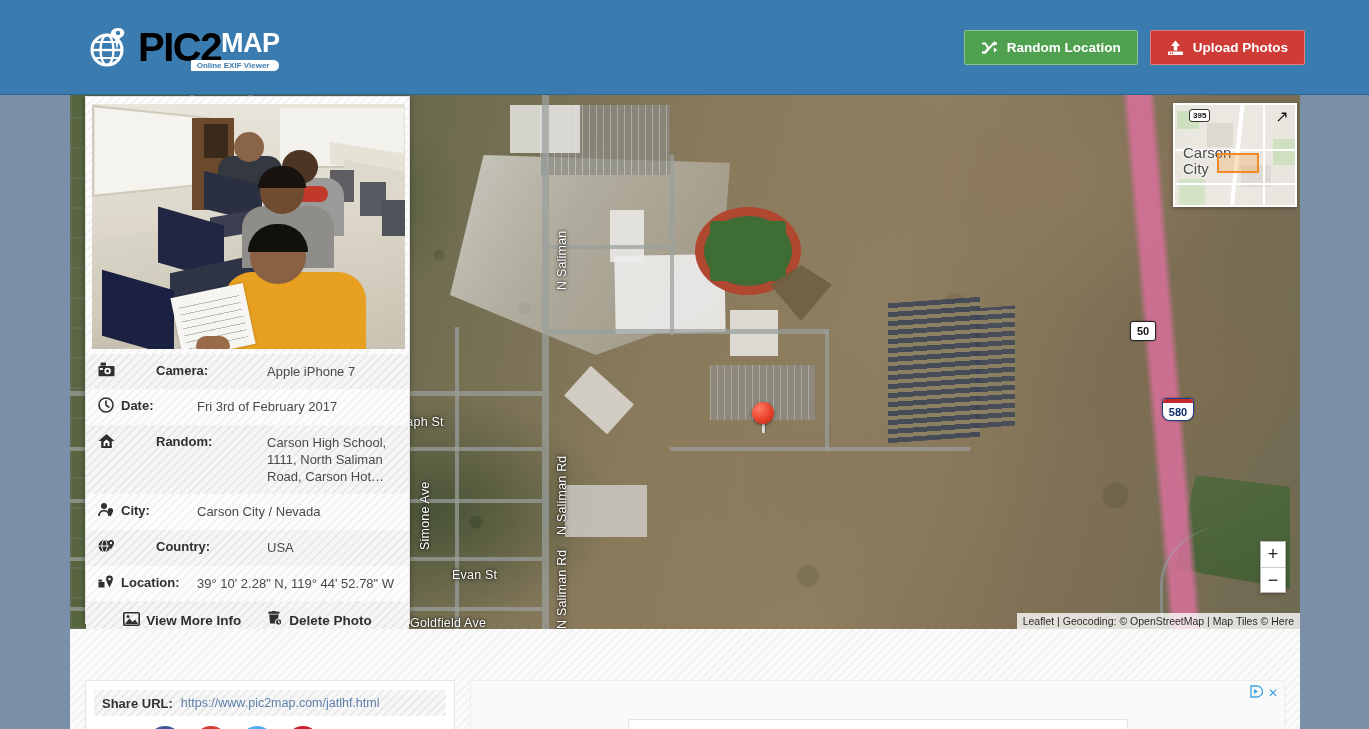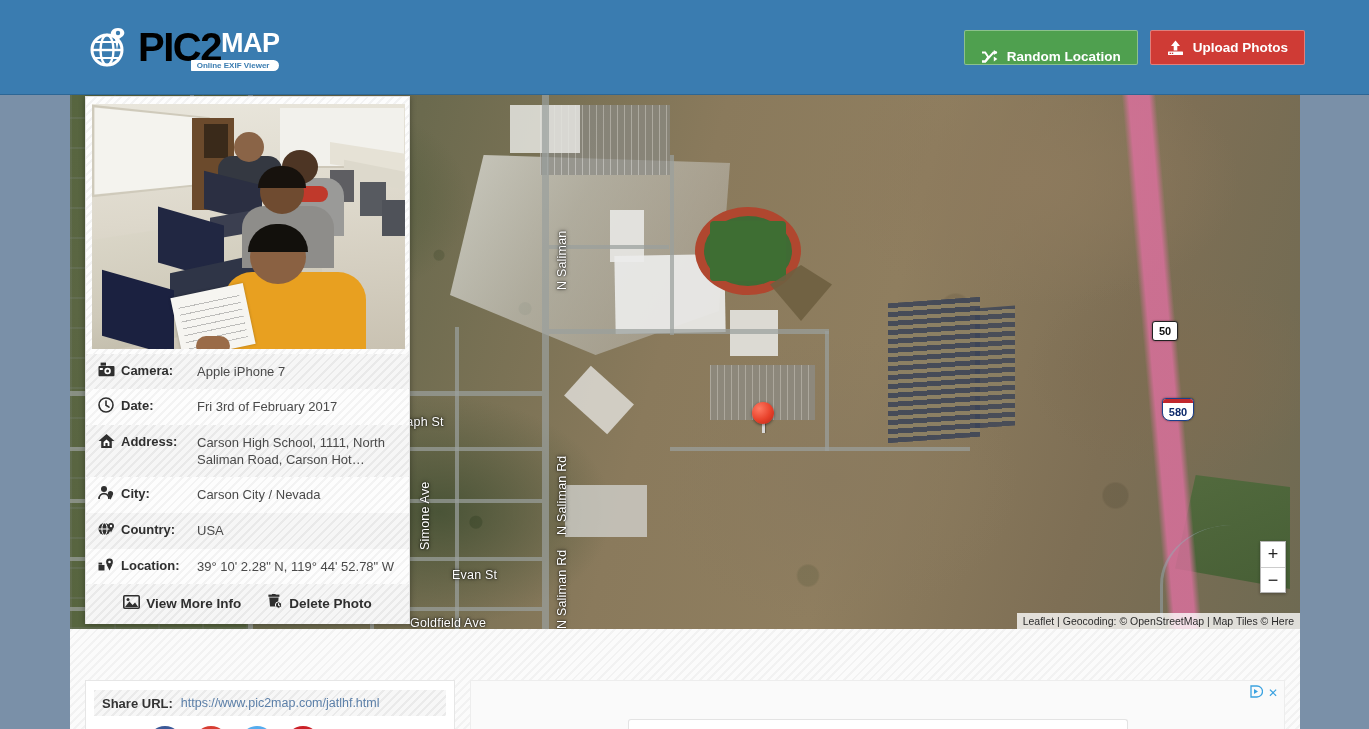--- a/index.html
+++ b/index.html
@@ -42,21 +42,21 @@
     border-radius: 1px 8px 8px 1px;
   }
 
   .hdr-buttons { position: absolute; right: 64px; top: 30px; display: flex; gap: 12px; }
   .hdr-btn {
     height: 35px; display: flex; align-items: center; gap: 9px;
     padding: 0 16px; border: 1px solid rgba(255,255,255,0.35);
     color: #fff; font-size: 13.5px; font-weight: bold;
     cursor: pointer; border-radius: 2px; white-space: nowrap;
   }
-  .hdr-btn.green { background: #4fa04f; align-items: flex-end; }
+  .hdr-btn.green { background: #4fa04f; }
   .hdr-btn.red   { background: #cf3b35; }
   .hdr-btn svg { display: block; }
 
   
   .sheet {
     position: absolute; left: 70px; top: 95px;
     width: 1230px; height: 634px;
     background: #fbfbfb;
     background-image:
       repeating-linear-gradient(135deg, rgba(0,0,0,0.035) 0 2px, rgba(0,0,0,0) 2px 6px);
@@ -318,20 +318,21 @@
   .rows { padding: 0 0 0 0; }
   .row {
     display: flex; align-items: flex-start;
     padding: 9px 10px 9px 12px;
     font-size: 13px; color: #3c3c3c;
     min-height: 34px;
   }
   .row.alt {
     background-image: repeating-linear-gradient(135deg, rgba(0,0,0,.05) 0 2px, rgba(0,0,0,0) 2px 6px);
     background-color: #f6f6f6;
+    gap: 35px;
   }
   .row .ic { width: 20px; flex: none; margin-right: 3px; margin-top: -1px; }
   .row .lbl { font-weight: bold; color: #2f2f2f; width: 76px; flex: none; }
   .row .val { color: #4a4a4a; line-height: 17px; }
   .actions {
     display: flex; justify-content: center; gap: 26px;
     padding: 10px 0 12px 0;
     background-image: repeating-linear-gradient(135deg, rgba(0,0,0,.05) 0 2px, rgba(0,0,0,0) 2px 6px);
     background-color: #f6f6f6;
   }
@@ -470,29 +471,48 @@
       <div class="road" style="left:600px; top:352px; width:300px; height:4px;"></div>
 
       <div class="street-label vert" style="left:485px; top:195px;">N Saliman</div>
       <div class="street-label vert" style="left:485px; top:440px;">N Saliman Rd</div>
       <div class="street-label vert" style="left:485px; top:534px;">N Saliman Rd</div>
       <div class="street-label" style="left:332px; top:320px;">raph St</div>
       <div class="street-label vert" style="left:348px; top:455px;">Simone Ave</div>
       <div class="street-label" style="left:382px; top:473px;">Evan St</div>
       <div class="street-label" style="left:340px; top:521px;">Goldfield Ave</div>
 
-      <div class="shield" style="left:1082px; top:226px; width:26px; height:20px;">50</div>
+      <div class="shield" style="left:1060px; top:226px; width:26px; height:20px;">50</div>
       <div class="shield interstate" style="left:1092px; top:303px; width:32px; height:23px; padding-top:4px;">580</div>
     </div>
 
     <div class="marker-pin">
       <div class="stem"></div>
       <div class="head"></div>
     </div>
 
+    <div class="minimap">
+      <div class="mm-bg"></div>
+      <div class="mm-green1"></div>
+        <div class="mm-green2"></div>
+        <div class="mm-green3"></div>
+      <div class="mm-grey1"></div>
+        <div class="mm-grey2"></div>
+      <div class="mm-road-h"></div>
+        <div class="mm-road-h2"></div>
+      <div class="mm-road-v"></div>
+        <div class="mm-road-v2"></div>
+      <div class="mm-shield">395</div>
+      <div class="mm-label">
+        <div>Carson</div>
+        <div>City</div>
+      </div>
+      <div class="mm-rect"></div>
+      <div class="mm-expand">↗</div>
+    </div>
 
     <div class="zoomctl">
       <div>+</div>
       <div>−</div>
     </div>
 
     <div class="attribution">Leaflet | Geocoding: © OpenStreetMap | Map Tiles © Here</div>
 
     <div class="info-panel">
       <div class="photo-frame">
@@ -559,21 +579,21 @@
         </div>
 
         <div class="row alt">
           <span class="ic">
             <svg width="17" height="16" viewBox="0 0 17 16">
               <path d="M8.5 1 L16.5 8 H13.8 V15 H3.2 V8 H0.5 Z" fill="#2f2f2f"></path>
               <path d="M8.5 6.4 L11.4 9 V13 H5.6 V9 Z" fill="#fff"></path>
               <rect x="7.4" y="10" width="2.2" height="3" fill="#2f2f2f"></rect>
             </svg>
           </span>
-          <span class="lbl">Address:</span>
+          <span class="lbl">Random:</span>
           <span class="val" style="width:196px;">Carson High School, 1111, North Saliman Road, Carson Hot…</span>
         </div>
 
         <div class="row">
           <span class="ic">
             <svg width="16" height="16" viewBox="0 0 16 16">
               <circle cx="6" cy="4" r="3" fill="#2f2f2f"></circle>
               <path d="M1 14c0-3.2 2.3-5.4 5-5.4s5 2.2 5 5.4" fill="none" stroke="#2f2f2f" stroke-width="1.7"></path>
               <circle cx="12.5" cy="8.5" r="2.6" fill="#2f2f2f"></circle>
               <path d="M12.5 14.8 L10.4 10.6 h4.2 Z" fill="#2f2f2f"></path>

